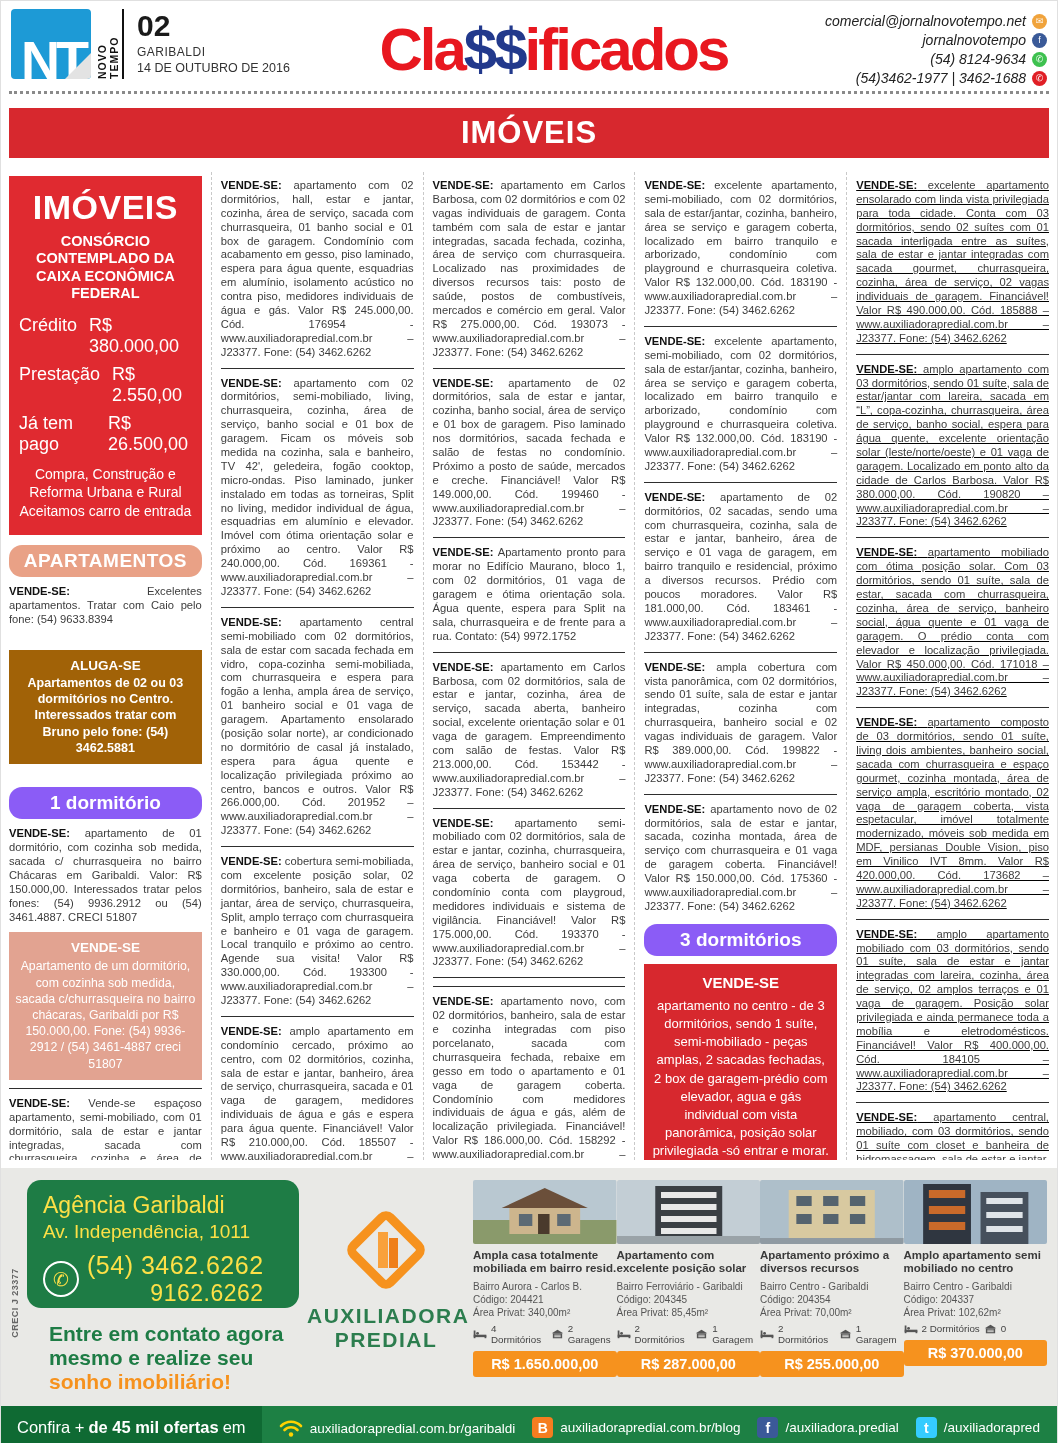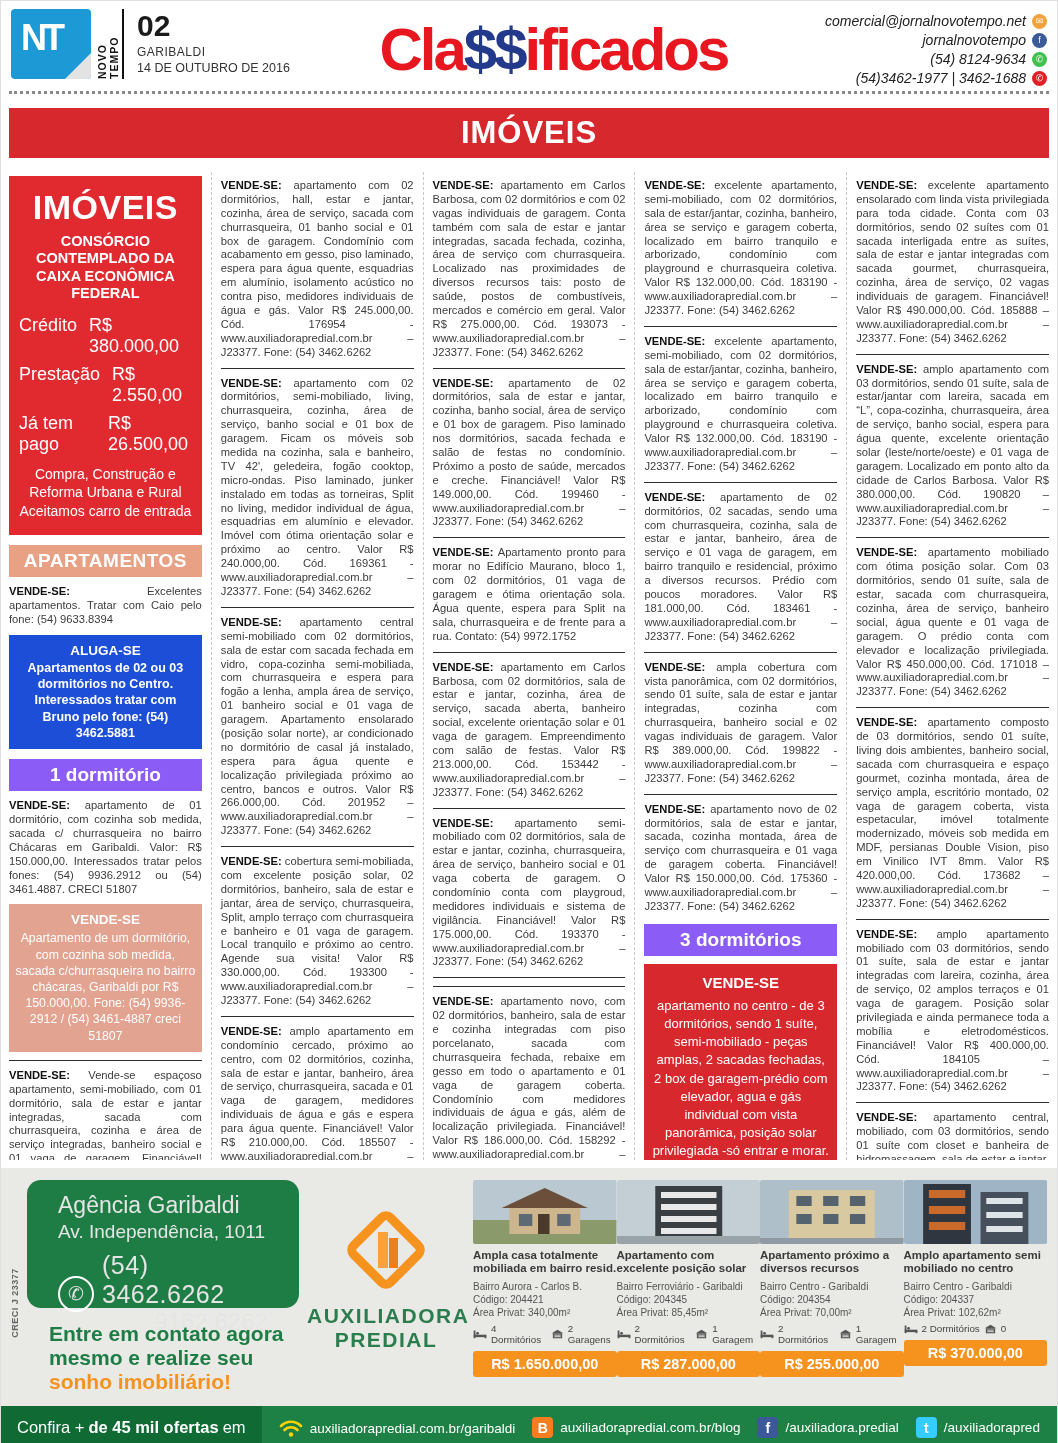--- a/index.html
+++ b/index.html
@@ -4,21 +4,21 @@
 <style>
   * { margin:0; padding:0; box-sizing:border-box; }
   html,body { width:1058px; height:1443px; overflow:hidden; background:#fff;
     font-family:"Liberation Sans", sans-serif; }
   .page { width:1058px; height:1443px; position:relative; background:#fff; border:1px solid #e0e0e0; }
 
   
   .masthead { display:flex; align-items:flex-start; padding:8px 10px 0 10px; height:88px; }
   .mast-left { display:flex; align-items:flex-start; gap:5px; }
   .nt-logo { width:80px; height:70px; background:#1d9ad6; border-radius:4px; position:relative; overflow:hidden; flex:0 0 auto; }
-  .nt-logo .nt-text { position:absolute; left:10px; top:8px; color:#fff; font-size:36px; font-weight:bold; letter-spacing:-4px; }
+  .nt-logo .nt-text { position:absolute; left:10px; top:20px; color:#fff; font-size:54px; font-weight:bold; letter-spacing:-4px; }
   .nt-logo .nt-corner { position:absolute; right:0; bottom:0; width:0; height:0;
     border-left:26px solid transparent; border-bottom:26px solid #e3e3e3; }
   .nt-vertical { writing-mode:vertical-rl; transform:rotate(180deg); font-size:10.5px; font-weight:bold;
     letter-spacing:1px; color:#111; height:70px; border-left:2px solid #111; padding-left:2px; }
   .issue { margin-left:8px; padding-top:2px; }
   .page-num { font-size:30px; font-weight:bold; color:#1a1a1a; line-height:1; }
   .city { font-size:12px; color:#333; margin-top:4px; letter-spacing:.5px; }
   .date { font-size:12.5px; color:#333; margin-top:2px; }
   .mast-title { flex:1; text-align:center; font-size:60px; font-weight:bold; letter-spacing:-3px; padding-top:6px; }
   .t-red { color:#e8171f; }
@@ -32,61 +32,61 @@
   .dotted-rule { border-top:3px dotted #8a8a8a; margin:2px 8px 0 8px; }
 
   
   .banner { margin:14px 8px 0 8px; background:#d7282e; height:50px; color:#fff; text-align:center;
     line-height:50px; font-size:31px; font-weight:bold; letter-spacing:1px; }
 
   
   .columns { display:flex; margin:14px 8px 0 8px; height:988px; overflow:hidden; }
   .column { flex:1 1 0; padding:0 9px; overflow:hidden; }
   .column:first-child { padding-left:0; }
-  .column:last-child { padding-right:0; }
+  .column:last-child { padding-right:0;text-decoration:underline; }
   .column + .column { border-left:1px dashed #c9c9c9; }
 
   .ad { font-size:11.2px; line-height:1.24; color:#3c3c3c; text-align:justify; margin:7px 0; }
   .ad b { color:#111; }
   .rule { border-top:1.5px solid #2e2e2e; margin:8px 0; }
 
-  .hdr { color:#fff; text-align:center; font-weight:bold; padding:5px 12px; margin:10px 0 8px 0; }
+  .hdr { color:#fff; text-align:center; font-weight:bold; padding:5px 12px; margin:10px 0 8px 0;border-radius:13px; }
   .hdr-red { background:#8b5cf6; font-size:19px; }
   .hdr-salmon { background:#e9a186; font-size:19px; letter-spacing:.5px; }
 
   
   .adbox-red { background:#e02a30; color:#fff; padding:12px 10px 14px 10px; margin-top:4px; }
   .abr-title { text-align:center; font-size:34px; font-weight:bold; letter-spacing:.5px; }
   .abr-sub { text-align:center; font-size:14.5px; font-weight:bold; line-height:1.2; margin-top:6px; }
   .abr-rows { margin-top:12px; }
   .abr-row { display:flex; align-items:baseline; font-size:18px; margin-bottom:7px; }
   .abr-dash { flex:1; border-bottom:2px solid #fff; margin:0 6px 4px 6px; }
   .abr-line { text-align:center; font-size:14px; line-height:1.35; }
   .abr-lines { margin-top:10px; }
   .abr-contact { text-align:center; font-size:16px; font-weight:bold; margin-top:8px; }
 
-  .adbox-blue { background:#1d4ed8; color:#fff; padding:8px 6px; margin:8px 0; }
+  .adbox-blue { background:#a16207; color:#fff; padding:8px 6px; margin:23px 0; }
   .adbox-blue .bx-title { text-align:center; font-weight:bold; font-size:13.5px; }
   .adbox-blue .bx-body { text-align:center; font-weight:bold; font-size:12.5px; line-height:1.3; margin-top:2px; }
 
   .adbox-salmon { background:#e2a391; color:#fff; padding:8px 6px; margin:8px 0; }
   .adbox-salmon .bx-title { text-align:center; font-weight:bold; font-size:13.5px; }
   .adbox-salmon .bx-body { text-align:center; font-size:12.3px; line-height:1.32; margin-top:3px; }
 
   .adbox-red2 { background:#d7282e; color:#fff; padding:10px 8px; margin:4px 0; }
   .adbox-red2 .bx-title { text-align:center; font-weight:bold; font-size:15px; }
   .adbox-red2 .bx-body { text-align:center; font-size:13px; line-height:1.4; margin-top:6px; }
 
   
   .bottom { margin-top:8px; background:#e9e9e6; height:238px; position:relative;
     display:flex; padding:12px 10px 6px 26px; gap:8px; }
   .creci { position:absolute; left:-26px; top:130px; transform:rotate(-90deg); transform-origin:center;
     font-size:9px; font-weight:bold; color:#666; letter-spacing:.5px; width:80px; text-align:center; }
   .agency-left { width:272px; flex:0 0 auto; }
-  .green-box { background:#1e7c45; border-radius:14px; color:#e5e5e5; padding:12px 31px; height:128px; }
+  .green-box { background:#1e7c45; border-radius:14px; color:#fde047; padding:12px 16px; height:128px; }
   .ag-name { font-size:23px; }
   .ag-addr { font-size:19px; margin-top:2px; }
   .ag-phones { display:flex; align-items:center; margin-top:8px; gap:8px; }
   .phone-badge { width:36px; height:36px; border:2px solid #fff; border-radius:50%;
     display:flex; align-items:center; justify-content:center; font-size:19px; flex:0 0 auto; }
   .ag-phone1 { font-size:25px; letter-spacing:.5px; }
   .ag-phone2 { font-size:23px; text-align:right; letter-spacing:.5px; }
   .cta { margin:14px 0 0 22px; font-weight:bold; font-size:21px; line-height:1.15; }
   .cta-green { color:#1e7c45; }
   .cta-orange { color:#f6921e; }

